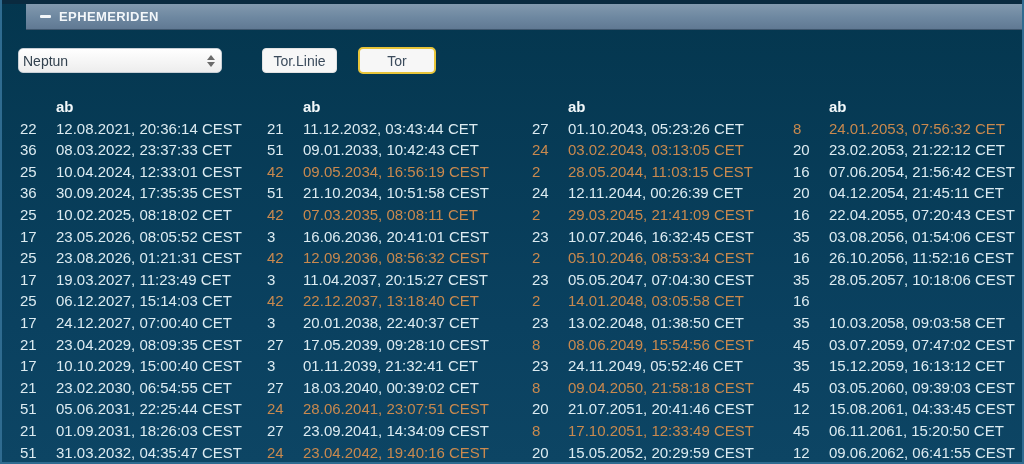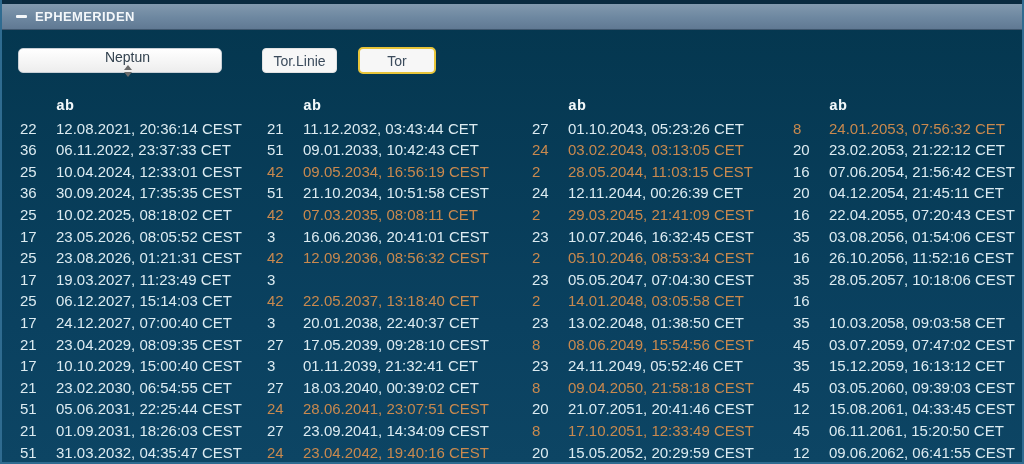--- a/index.html
+++ b/index.html
@@ -12,30 +12,31 @@
     position:relative; overflow:hidden;
   }
   .top-strip { height:4px; background:#0a2a3f; }
 
   .header-bar {
     height:25px; background:linear-gradient(180deg,#8299ae 0%, #6d87a0 55%, #607993 100%);
     border-bottom:1px solid #3e566d;
     display:flex; align-items:center; padding:0 10px;
     color:#f3f7fa; font-size:13px; font-weight:700; letter-spacing:.4px;
     cursor:pointer;
+    margin-left:24px;
   }
   .collapse-icon { display:inline-block; width:11px; height:3px; background:#f3f7fa; margin:0 8px 0 4px; border-radius:1px; }
 
   .controls { display:flex; align-items:center; margin:17px 0 0 16px; }
   .select {
     width:204px; height:25px; box-sizing:border-box;
     background:linear-gradient(180deg,#ffffff,#ededed);
     border:1px solid #c8cfd6; border-radius:5px;
     display:flex; align-items:center; justify-content:space-between;
-    padding:0 6px 0 21px; color:#33424f; font-size:14px; cursor:pointer;flex-direction:column;
+    padding:0 6px 0 4px; color:#33424f; font-size:14px; cursor:pointer;
   }
   .spin { display:flex; flex-direction:column; row-gap:2px; }
   .spin i { display:block; width:0; height:0; border-left:4px solid transparent; border-right:4px solid transparent; }
   .spin .up   { border-bottom:5px solid #6b6b6b; }
   .spin .down { border-top:5px solid #6b6b6b; }
 
   .btn {
     height:25px; box-sizing:border-box; background:#f7f7f7;
     border:1px solid #e2e2e2; border-radius:4px;
     color:#3b4b5c; font-size:14px;
@@ -46,21 +47,21 @@
 
   .table { position:absolute; top:96px; left:2px; right:2px; bottom:0; display:flex; }
   .group { box-sizing:border-box; }
   .g0 { width:248px; }
   .g1 { width:266px; }
   .g2 { width:262px; }
   .g3 { width:244px; }
   .row { display:flex; height:21.6px; line-height:21.6px; font-size:15px; color:#dcebf1; white-space:nowrap; }
   .row .num  { width:36px; padding-left:16px; flex:none; }
   .row .date { flex:1; }
-  .row.hdr .date { font-weight:700; color:#f2f8fa;font-family:Liberation Mono, monospace; }
+  .row.hdr .date { font-weight:700; color:#f2f8fa; }
   .row.hl { color:#c9894e; }
 </style>
 </head>
 <body>
 
 <div class="panel">
   <div class="top-strip"></div>
 
   <div class="header-bar">
     <span class="collapse-icon"></span>
@@ -88,21 +89,21 @@
     <div class="row hdr">
       <span class="num"></span>
       <span class="date">ab</span>
     </div>
   <div class="row">
     <span class="num">22</span>
     <span class="date">12.08.2021, 20:36:14 CEST</span>
   </div>
         <div class="row">
     <span class="num">36</span>
-    <span class="date">06.11.2022, 23:37:33 CET</span>
+    <span class="date">08.03.2022, 23:37:33 CET</span>
   </div>
         <div class="row">
     <span class="num">25</span>
     <span class="date">10.04.2024, 12:33:01 CEST</span>
   </div>
         <div class="row">
     <span class="num">36</span>
     <span class="date">30.09.2024, 17:35:35 CEST</span>
   </div>
         <div class="row">
@@ -182,24 +183,25 @@
         <div class="row">
     <span class="num">3</span>
     <span class="date">16.06.2036, 20:41:01 CEST</span>
   </div>
         <div class="row hl">
     <span class="num">42</span>
     <span class="date">12.09.2036, 08:56:32 CEST</span>
   </div>
         <div class="row">
     <span class="num">3</span>
+    <span class="date">11.04.2037, 20:15:27 CEST</span>
   </div>
         <div class="row hl">
     <span class="num">42</span>
-    <span class="date">22.05.2037, 13:18:40 CET</span>
+    <span class="date">22.12.2037, 13:18:40 CET</span>
   </div>
         <div class="row">
     <span class="num">3</span>
     <span class="date">20.01.2038, 22:40:37 CET</span>
   </div>
         <div class="row">
     <span class="num">27</span>
     <span class="date">17.05.2039, 09:28:10 CEST</span>
   </div>
         <div class="row">

